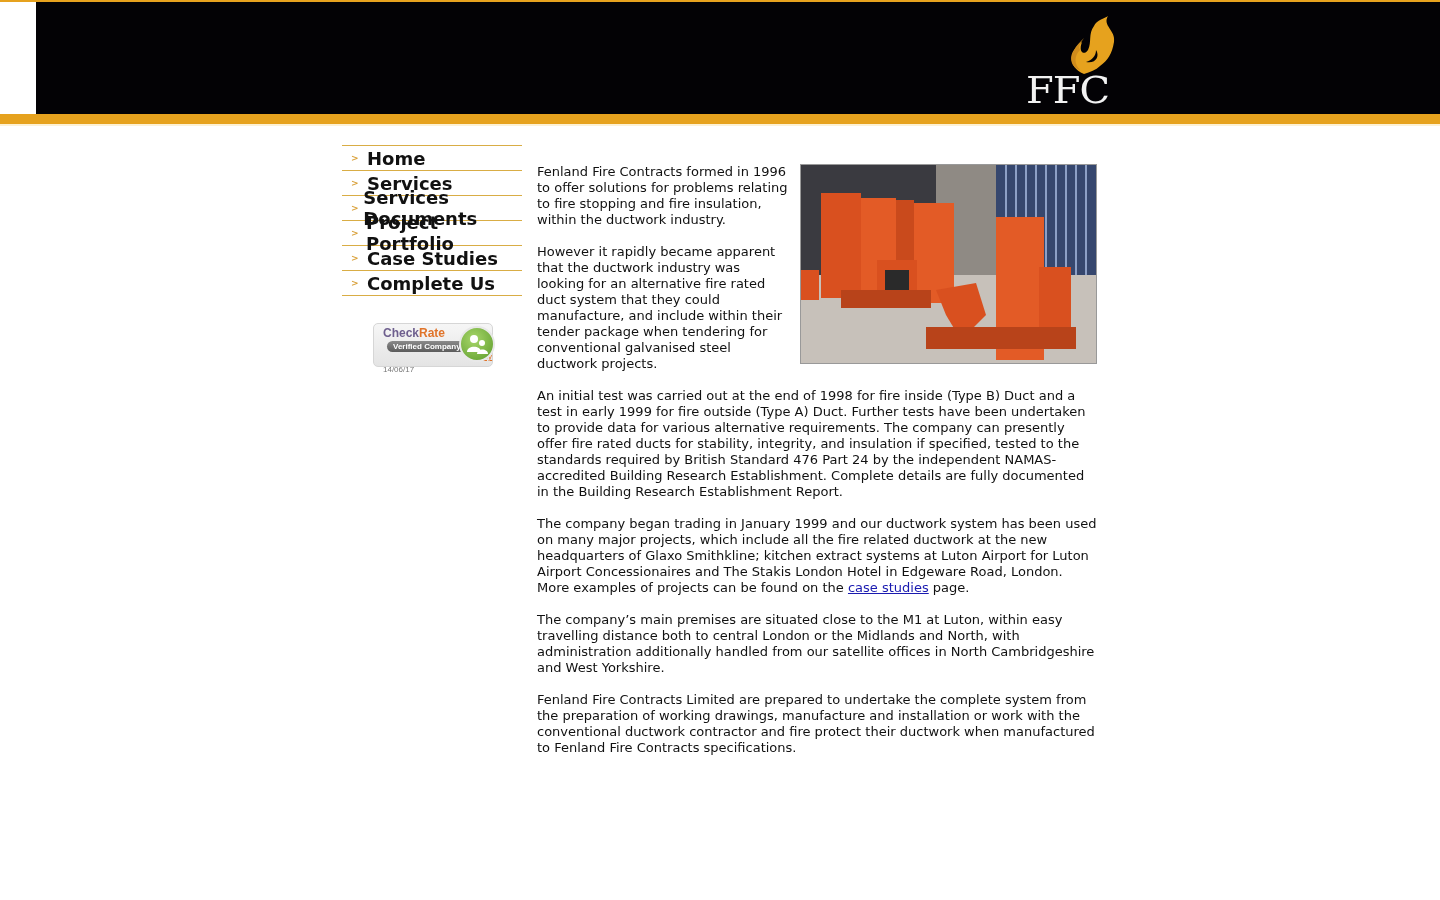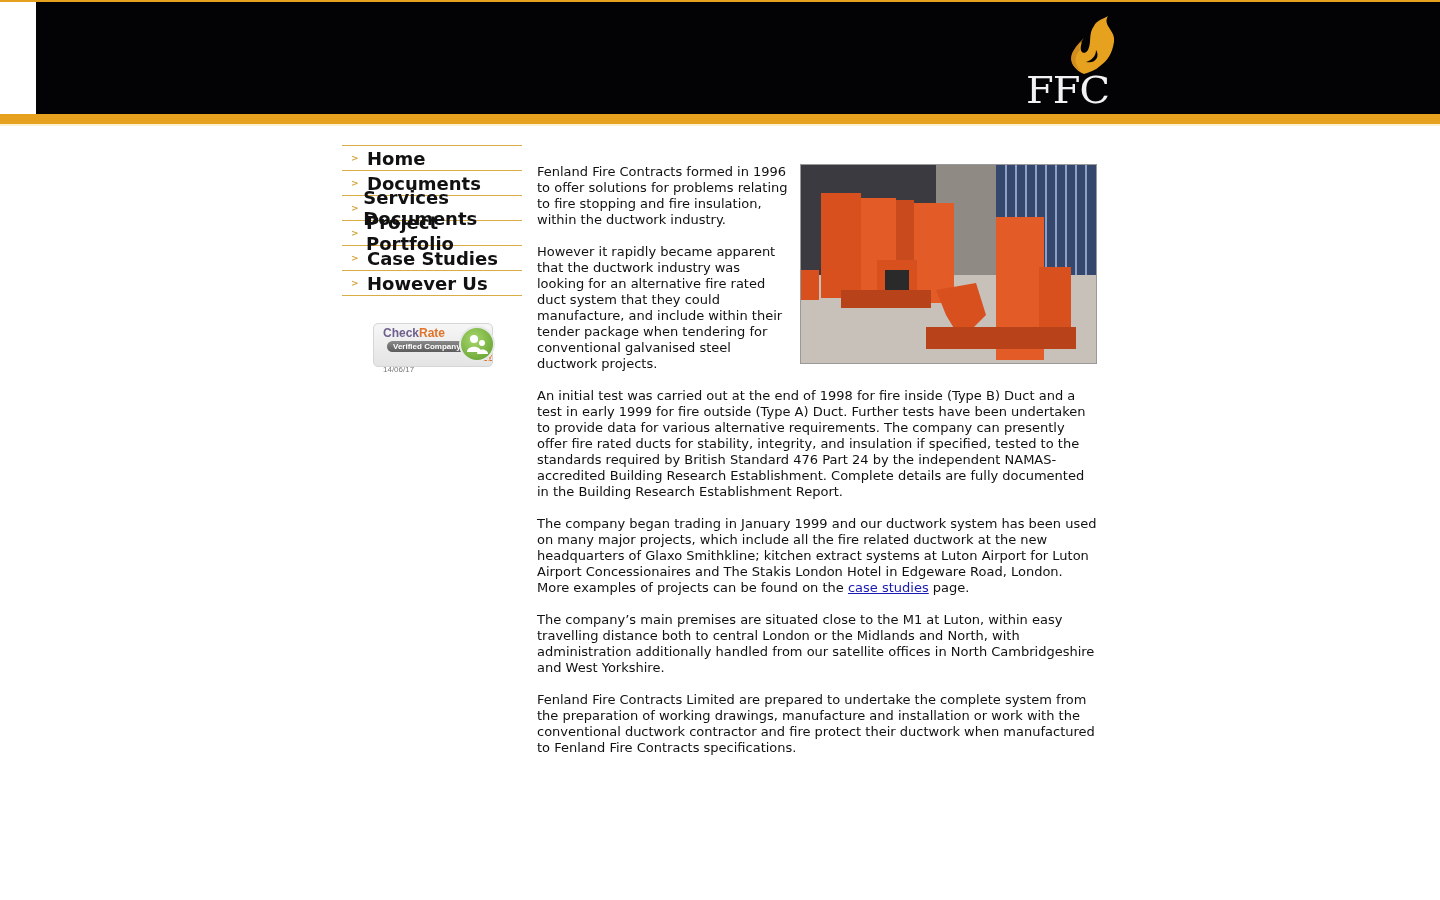--- a/index.html
+++ b/index.html
@@ -83,37 +83,37 @@
 <div class="header-band-fade"></div>
 
 <div class="sidebar">
   <ul class="nav">
     <li class="nav-item">
       <span class="nav-arrow">&gt;</span>
       <a class="nav-label">Home</a>
     </li>
     <li class="nav-item">
       <span class="nav-arrow">&gt;</span>
-      <a class="nav-label">Documents</a>
+      <a class="nav-label">Services</a>
     </li>
     <li class="nav-item">
       <span class="nav-arrow">&gt;</span>
       <a class="nav-label">Services Documents</a>
     </li>
     <li class="nav-item">
       <span class="nav-arrow">&gt;</span>
       <a class="nav-label">Project Portfolio</a>
     </li>
     <li class="nav-item">
       <span class="nav-arrow">&gt;</span>
       <a class="nav-label">Case Studies</a>
     </li>
     <li class="nav-item">
       <span class="nav-arrow">&gt;</span>
-      <a class="nav-label">However Us</a>
+      <a class="nav-label">Complete Us</a>
     </li>
   </ul>
 
   <div class="badge">
     <div class="badge-box"></div>
     <div class="badge-title"><span style="color:#6e5f8e">Check</span><span>Rate</span></div>
     <div class="badge-pill">Verified Company</div>
     <div class="badge-date">14/06/17</div>
     <a class="badge-verify">verify</a>
     <div class="badge-circle">

